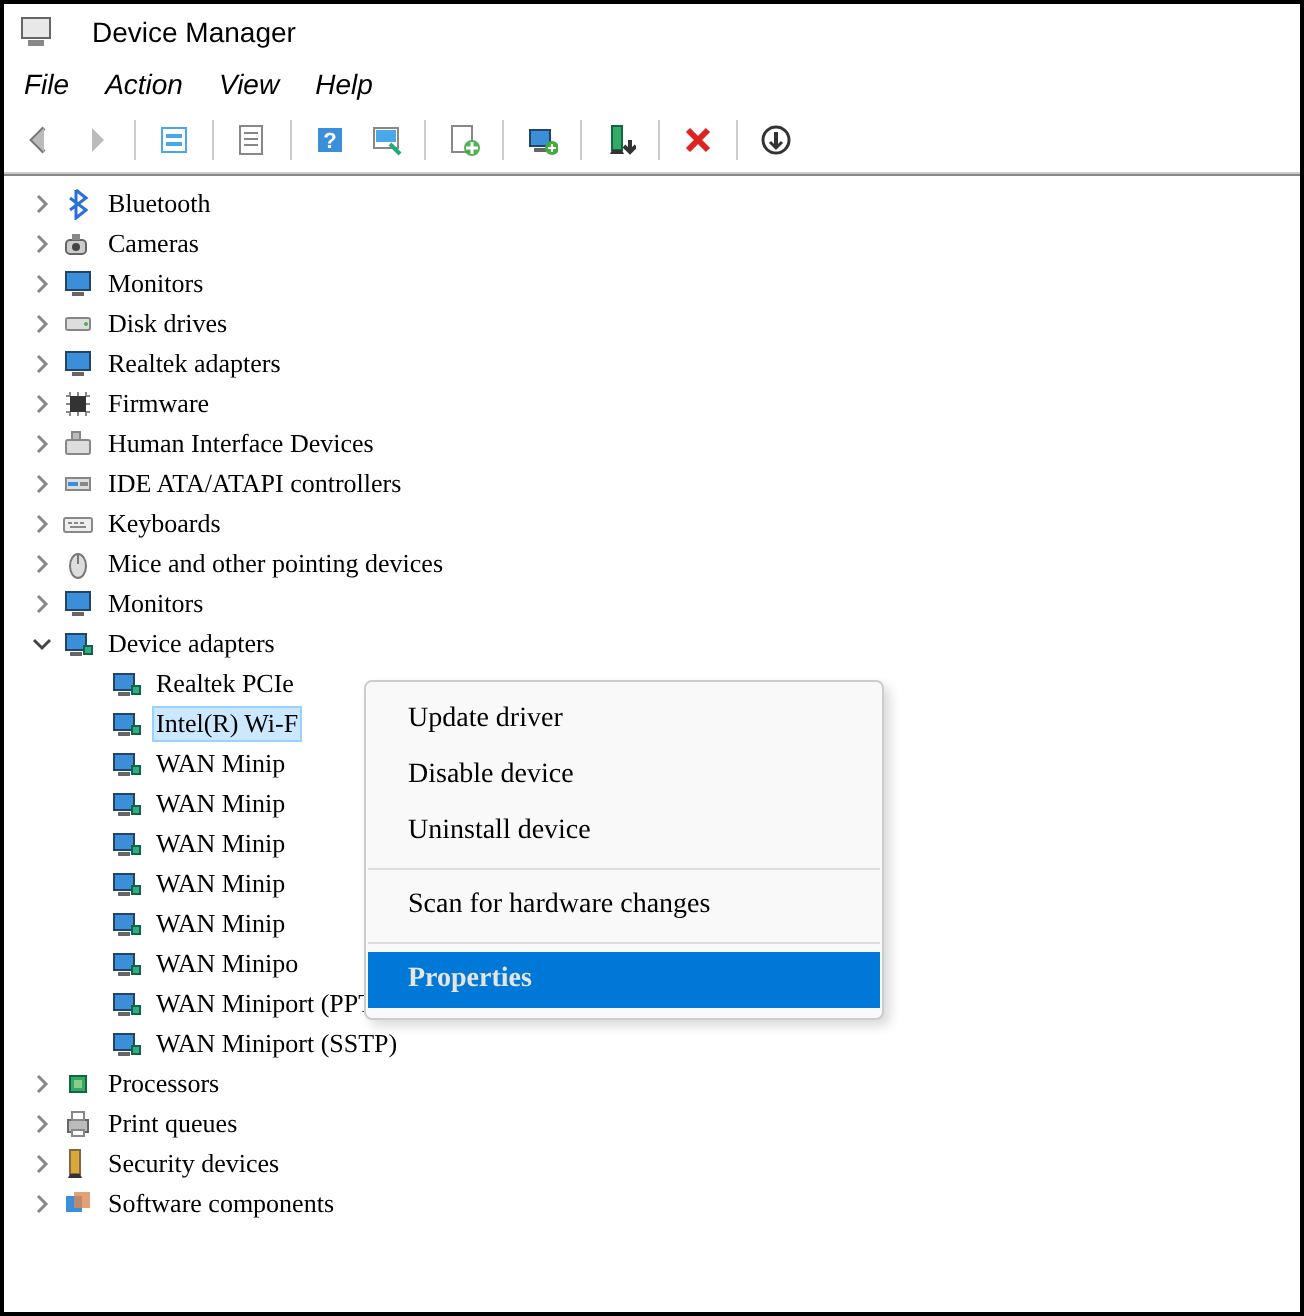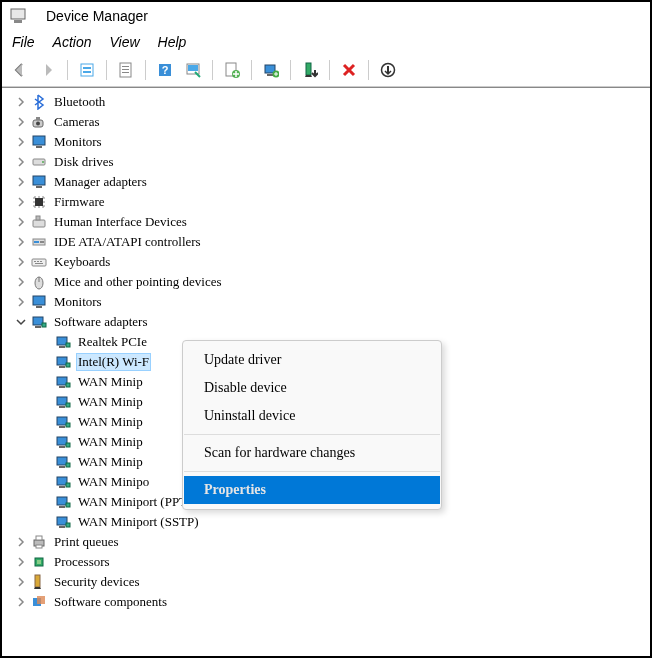--- a/index.html
+++ b/index.html
@@ -283,21 +283,21 @@
             <svg width="10" height="10">
               <path d="M3 1 L7 5 L3 9" fill="none" stroke="#888" stroke-width="1.5"></path>
             </svg>
           </span>
           <span class="node-icon">
             <svg width="16" height="16">
               <rect x="2" y="2" width="12" height="9" fill="#3a8fd8" stroke="#246"></rect>
               <rect x="5" y="12" width="6" height="2" fill="#666"></rect>
             </svg>
           </span>
-          <span class="label">Manager adapters</span>
+          <span class="label">Realtek adapters</span>
         </div>
       </li>
       <li>
         <div class="row">
           <span class="caret">
             <svg width="10" height="10">
               <path d="M3 1 L7 5 L3 9" fill="none" stroke="#888" stroke-width="1.5"></path>
             </svg>
           </span>
           <span class="node-icon">
@@ -400,21 +400,21 @@
               <path d="M1 3 L5 7 L9 3" fill="none" stroke="#444" stroke-width="1.5"></path>
             </svg>
           </span>
           <span class="node-icon">
             <svg width="16" height="16">
               <rect x="2" y="3" width="10" height="8" fill="#3a8fd8" stroke="#246"></rect>
               <rect x="4" y="12" width="6" height="2" fill="#666"></rect>
               <rect x="11" y="9" width="4" height="4" fill="#3a8" stroke="#164"></rect>
             </svg>
           </span>
-          <span class="label">Software adapters</span>
+          <span class="label">Device adapters</span>
         </div>
         <ul>
           <li>
             <div class="row">
               <span class="caret"></span>
               <span class="node-icon">
                 <svg width="16" height="16">
                   <rect x="2" y="3" width="10" height="8" fill="#3a8fd8" stroke="#246"></rect>
                   <rect x="4" y="12" width="6" height="2" fill="#666"></rect>
                   <rect x="11" y="9" width="4" height="4" fill="#3a8" stroke="#164"></rect>
@@ -534,52 +534,52 @@
                 <svg width="16" height="16">
                   <rect x="2" y="3" width="10" height="8" fill="#3a8fd8" stroke="#246"></rect>
                   <rect x="4" y="12" width="6" height="2" fill="#666"></rect>
                   <rect x="11" y="9" width="4" height="4" fill="#3a8" stroke="#164"></rect>
                 </svg>
               </span>
               <span class="label">WAN Miniport (SSTP)</span>
             </div>
           </li>
         </ul>
+      </li>
+      <li>
+        <div class="row">
+          <span class="caret">
+            <svg width="10" height="10">
+              <path d="M3 1 L7 5 L3 9" fill="none" stroke="#888" stroke-width="1.5"></path>
+            </svg>
+          </span>
+          <span class="node-icon">
+            <svg width="16" height="16">
+              <rect x="4" y="4" width="8" height="8" fill="#3a6" stroke="#164"></rect>
+              <rect x="6" y="6" width="4" height="4" fill="#8c8"></rect>
+            </svg>
+          </span>
+          <span class="label">Processors</span>
+        </div>
       </li>
       <li>
         <div class="row">
           <span class="caret">
             <svg width="10" height="10">
               <path d="M3 1 L7 5 L3 9" fill="none" stroke="#888" stroke-width="1.5"></path>
             </svg>
           </span>
           <span class="node-icon">
             <svg width="16" height="16">
               <rect x="3" y="6" width="10" height="6" fill="#bbb" stroke="#666"></rect>
               <rect x="5" y="2" width="6" height="4" fill="#fff" stroke="#888"></rect>
               <rect x="5" y="11" width="6" height="3" fill="#fff" stroke="#888"></rect>
             </svg>
           </span>
           <span class="label">Print queues</span>
-        </div>
-      </li>
-      <li>
-        <div class="row">
-          <span class="caret">
-            <svg width="10" height="10">
-              <path d="M3 1 L7 5 L3 9" fill="none" stroke="#888" stroke-width="1.5"></path>
-            </svg>
-          </span>
-          <span class="node-icon">
-            <svg width="16" height="16">
-              <rect x="4" y="4" width="8" height="8" fill="#3a6" stroke="#164"></rect>
-              <rect x="6" y="6" width="4" height="4" fill="#8c8"></rect>
-            </svg>
-          </span>
-          <span class="label">Processors</span>
         </div>
       </li>
       <li>
         <div class="row">
           <span class="caret">
             <svg width="10" height="10">
               <path d="M3 1 L7 5 L3 9" fill="none" stroke="#888" stroke-width="1.5"></path>
             </svg>
           </span>
           <span class="node-icon">

